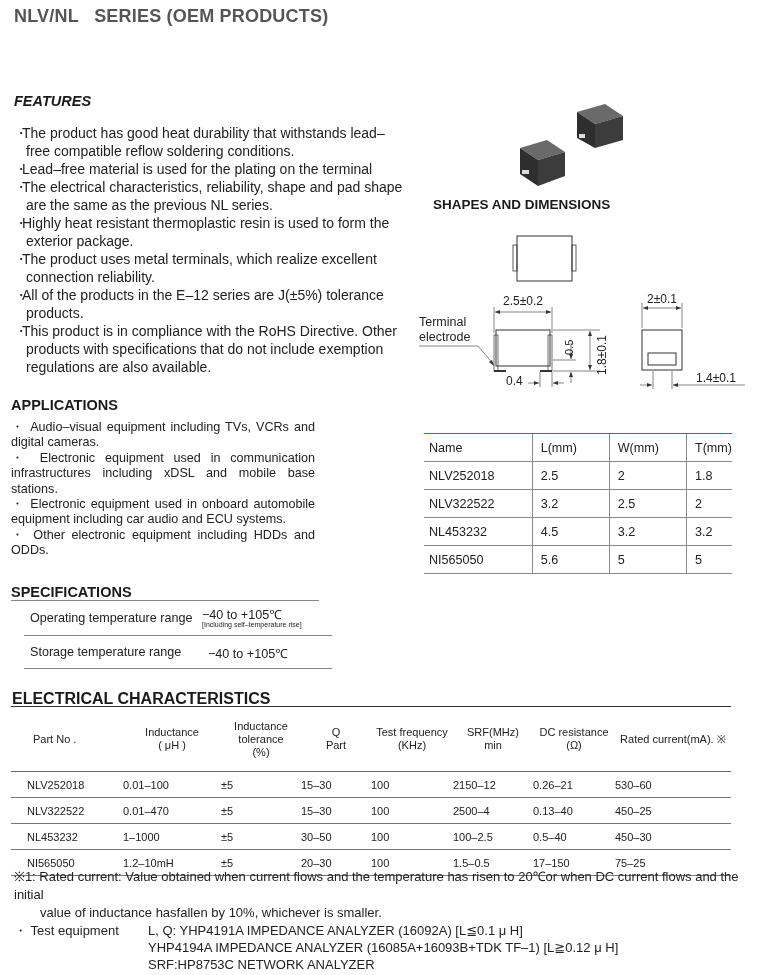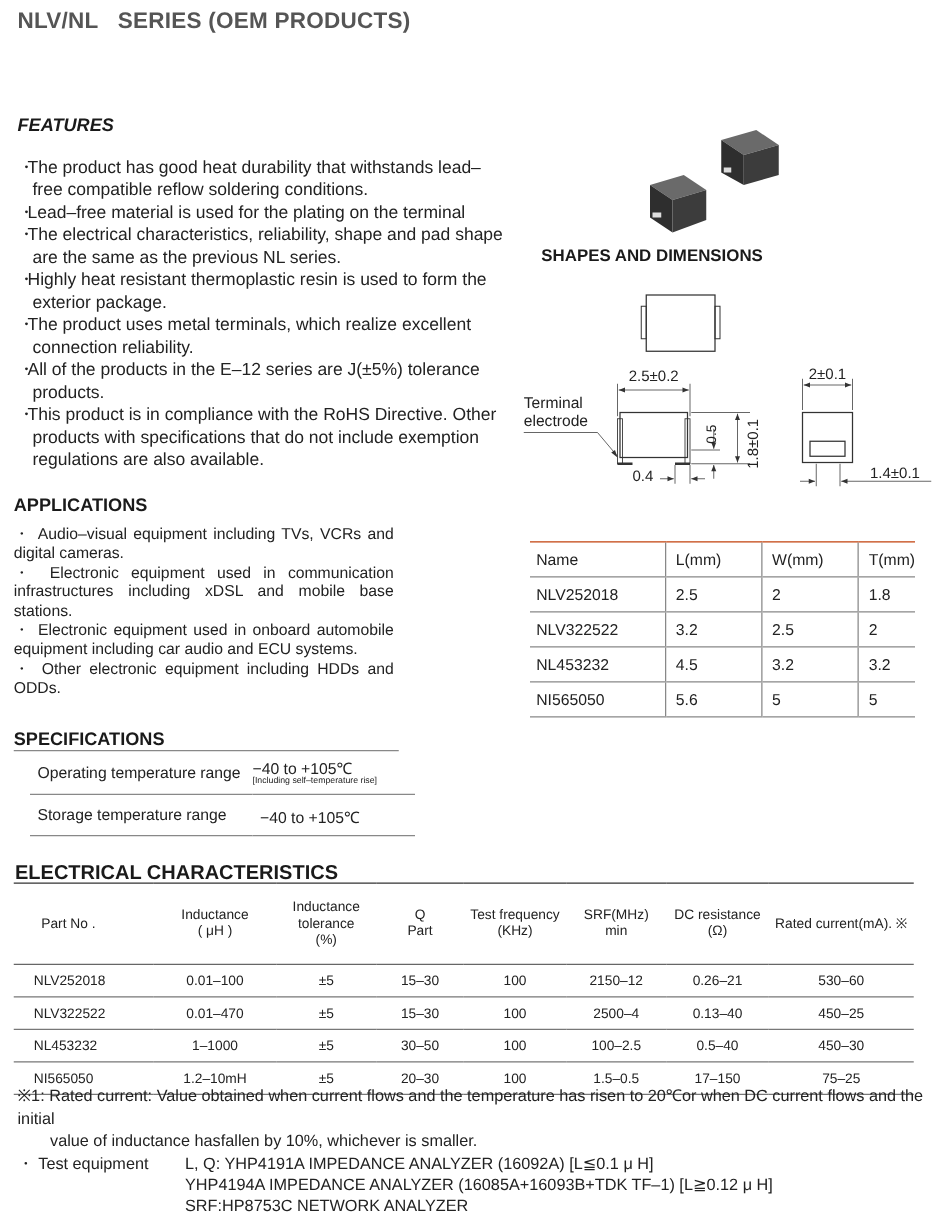--- a/index.html
+++ b/index.html
@@ -17,21 +17,21 @@
   .spec-table td { padding:6px 0 6px 6px; vertical-align:middle; }
   .spec-table tr { border-bottom:1.5px solid #888; }
   .spec-top { left:11px; top:600px; width:308px; height:0; border-top:1.5px solid #888; }
   .small-note { font-size:7px; display:block; line-height:8px; margin-top:-2px; }
   .dim-table { left:424px; top:433px; width:308px; border-collapse:collapse; font-size:12.6px; }
   .dim-table td { height:27px; padding:0 0 0 8px; border-bottom:1px solid #888; border-left:1px solid #888; }
   .dim-table td:first-child { border-left:none; padding-left:5px; }
   .dim-table tr:first-child td { border-top:1px solid #c2410c;margin-left:16px; }
   .elec { left:11px; top:706px; width:720px; border-collapse:collapse; font-size:11px; color:#222; }
   .elec th { font-weight:normal; text-align:center; padding:0; height:64px; line-height:13px; border-top:1.5px solid #333; border-bottom:1.5px solid #666; }
-  .elec td { text-align:center; height:25px; padding:0; border-bottom:1.3px solid #777; }
+  .elec td { text-align:left; height:25px; padding:0; border-bottom:1.3px solid #777; }
   .notes { left:14px; top:868px; width:740px; font-size:13px; line-height:18px; color:#222; }
   .notes .equip-row { display:flex; }
   .notes .equip-label { width:134px; white-space:pre; }
 </style>
 </head>
 <body>
 
 <div class="abs title">NLV/NL   SERIES (OEM PRODUCTS)</div>
 
 <div class="abs h2" style="left:14px; top:93px;font-style:italic;">FEATURES</div>

